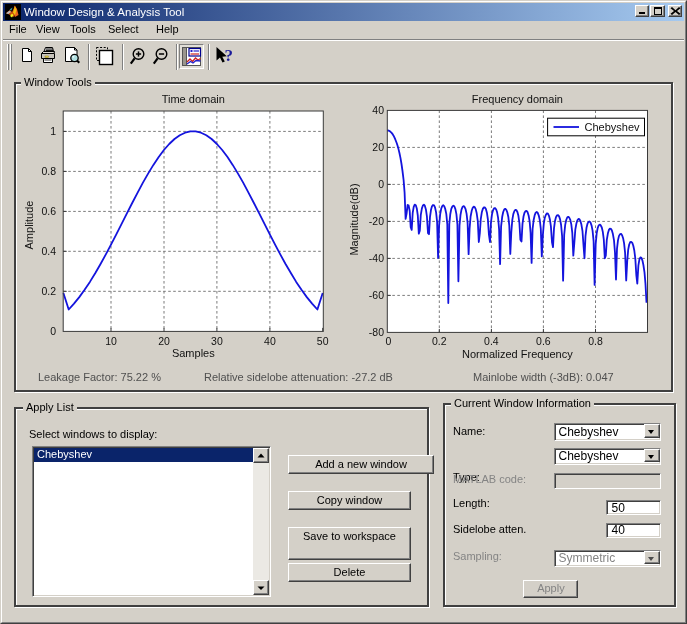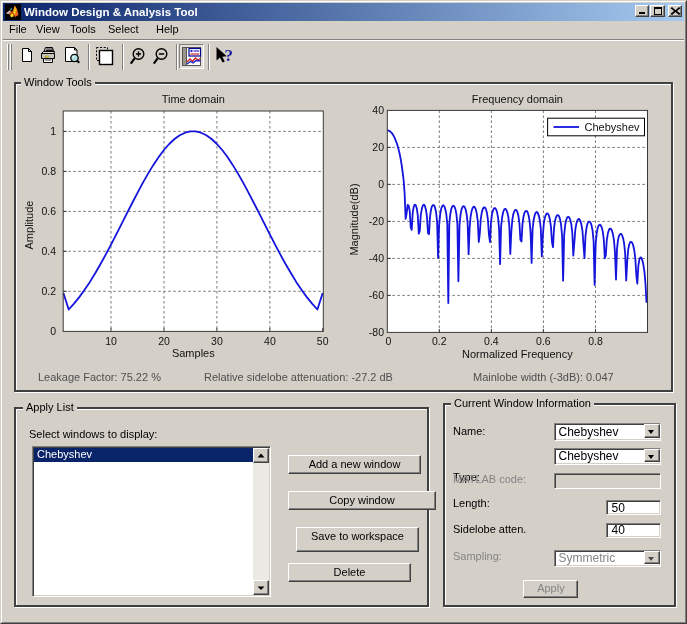--- a/index.html
+++ b/index.html
@@ -20,21 +20,21 @@
 <div class="abs" style="left:5px;top:4px;width:16px;height:16px;background:#000">
     <svg width="16" height="16" viewBox="0 0 16 16" style="position:absolute;left:0;top:0">
       <path d="M1 9 L5 6 L7 8 L10 2 L12 6 L9 13 Z" fill="#c84b0a"></path>
       <path d="M9.5 1.5 L12 5 L13.5 11 L10 13 L8.5 7 Z" fill="#e8641e"></path>
       <path d="M10 2 L11.5 6 L10 11 L8 8.5 Z" fill="#f2c010"></path>
       <path d="M5 12 L7 9.5 L8.5 11 L7 13.5 Z" fill="#f6ef1a"></path>
       <path d="M1 9.5 L4.5 6.5 L6 8 L3.5 10 Z" fill="#b8babd"></path>
       <path d="M4.5 5.5 L7.5 3.5 L6.5 6.5 Z" fill="#3f9ba0"></path>
     </svg>
   </div>
-<div class="abs" style="left:24px;top:3px;height:29px;line-height:18px;color:#fff;font-weight:bold;font-size:11.5px">Window Design &amp; Analysis Tool</div>
+<div class="abs" style="left:24px;top:3px;height:29px;line-height:18px;color:#fff;font-weight:normal;font-size:11.5px">Window Design &amp; Analysis Tool</div>
 <div class="abs bevel-out" style="left:634.5px;top:4.5px;width:14.8px;height:12.5px">
     <div style="position:absolute;left:3px;bottom:2px;width:6px;height:2px;background:#000"></div>
   </div>
 <div class="abs bevel-out" style="left:650px;top:4.5px;width:14.8px;height:12.5px">
     <div style="position:absolute;left:2.5px;top:1.5px;width:8px;height:8px;border:1px solid #000;border-top-width:2px"></div>
   </div>
 <div class="abs bevel-out" style="left:667.5px;top:4.5px;width:14.8px;height:12.5px">
     <svg width="13" height="10" viewBox="0 0 13 10" style="position:absolute;left:0;top:0">
       <path d="M3 1 L6.5 4.2 L10 1 L11.5 2.3 L8 5 L11.5 7.8 L10 9 L6.5 5.9 L3 9 L1.5 7.8 L5 5 L1.5 2.3 Z" fill="#000"></path>
     </svg>
@@ -212,23 +212,23 @@
 <div class="abs bevel-out" style="left:253px;top:448px;width:16px;height:15px">
     <svg width="12" height="12" viewBox="0 0 12 12" style="position:absolute;left:0.5px;top:1px">
       <path d="M6 3.5 L9.5 7.5 L2.5 7.5 Z" fill="#000"></path>
     </svg>
   </div>
 <div class="abs bevel-out" style="left:253px;top:579.5px;width:16px;height:15px">
     <svg width="12" height="12" viewBox="0 0 12 12" style="position:absolute;left:0.5px;top:1px">
       <path d="M6 8 L2.5 4.5 L9.5 4.5 Z" fill="#000"></path>
     </svg>
   </div>
-<div class="abs bevel-out btntx" style="left:288px;top:455px;width:133px;height:19px;line-height:17px;color:#000">Add a new window</div>
-<div class="abs bevel-out btntx" style="left:288px;top:491px;width:148px;height:19px;line-height:17px;color:#000">Copy window</div>
-<div class="abs bevel-out btntx" style="left:296px;top:527px;width:123px;height:25px;line-height:17px;color:#000">Save to workspace</div>
+<div class="abs bevel-out btntx" style="left:288px;top:455px;width:146px;height:19px;line-height:17px;color:#000">Add a new window</div>
+<div class="abs bevel-out btntx" style="left:288px;top:491px;width:123px;height:19px;line-height:17px;color:#000">Copy window</div>
+<div class="abs bevel-out btntx" style="left:288px;top:527px;width:123px;height:33px;line-height:17px;color:#000">Save to workspace</div>
 <div class="abs bevel-out btntx" style="left:288px;top:562.5px;width:123px;height:19px;line-height:17px;color:#000">Delete</div>
 <div class="grp" style="left:443px;top:403px;width:233px;height:204px"></div>
 <div class="grplab" style="left:451px;top:398px">Current Window Information</div>
 <div class="lab" style="left:453px;top:425px">Name:</div>
 <div class="lab" style="left:453px;top:471px">Type:</div>
 <div class="lab" style="left:453px;top:473px;color:#848484">MATLAB code:</div>
 <div class="lab" style="left:453px;top:497px">Length:</div>
 <div class="lab" style="left:453px;top:523px">Sidelobe atten.</div>
 <div class="lab" style="left:453px;top:550px;color:#848484">Sampling:</div>
 <div class="abs sunk" style="left:553.5px;top:423px;width:107px;height:17.5px;background:#fff">

